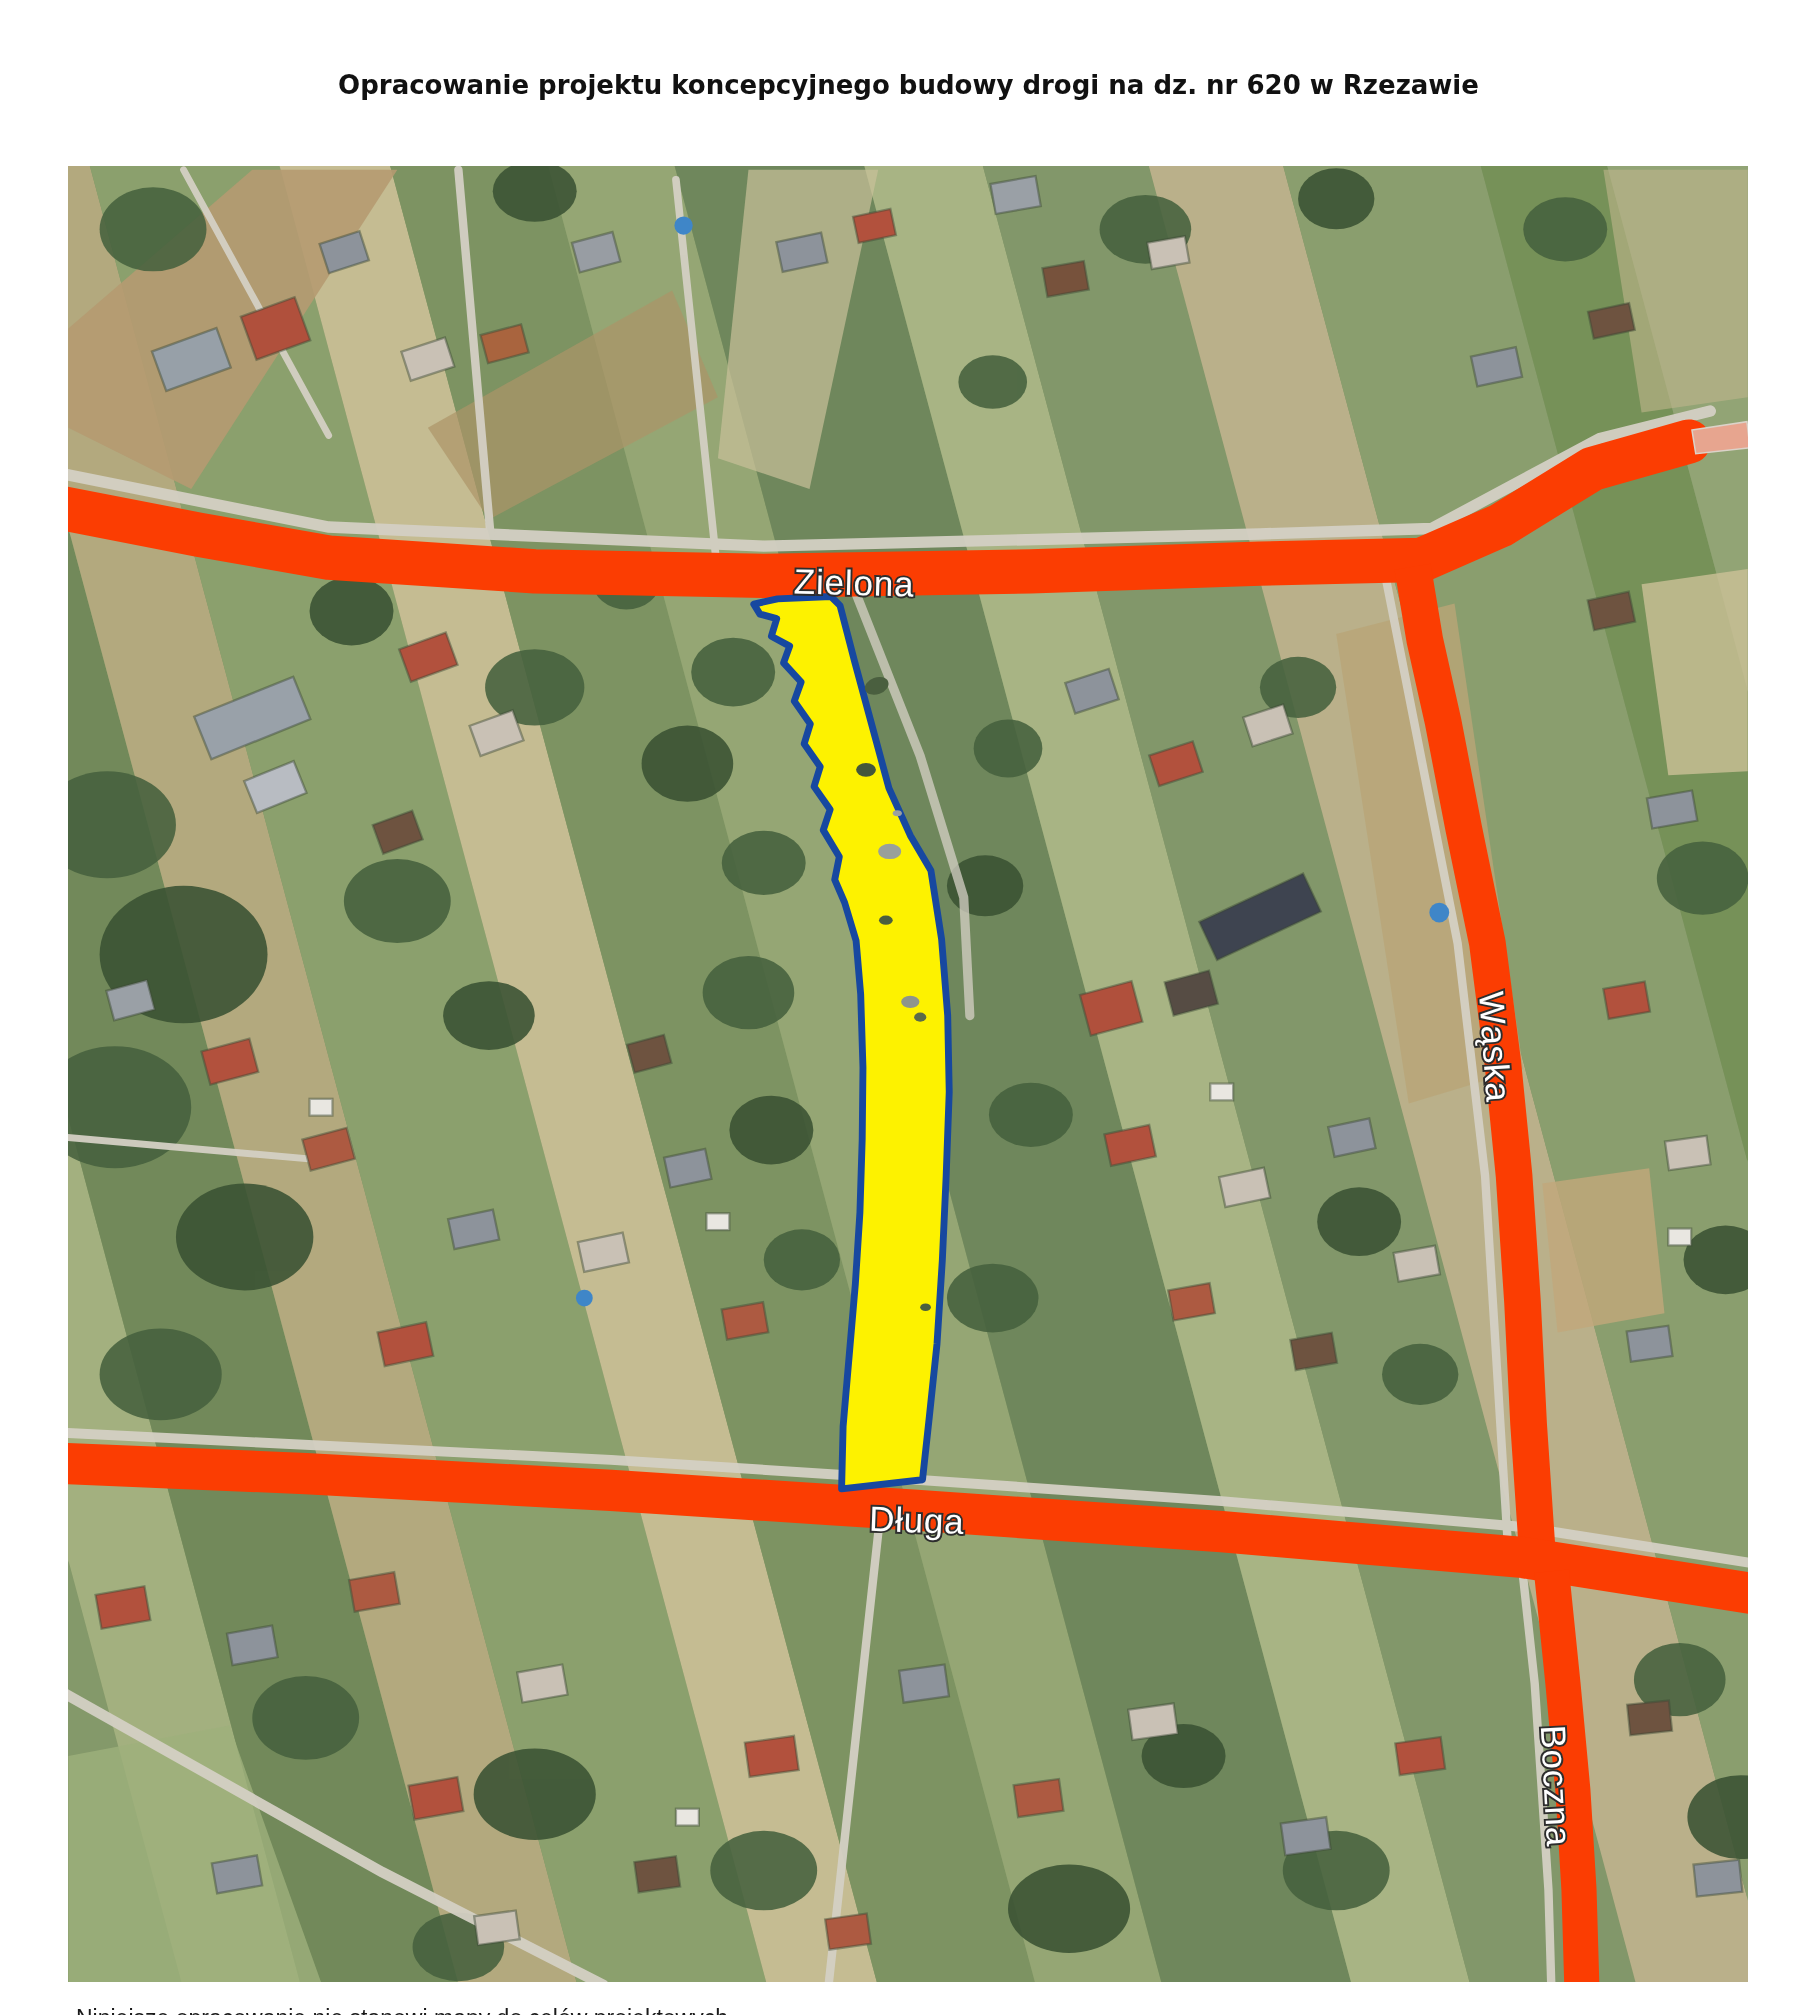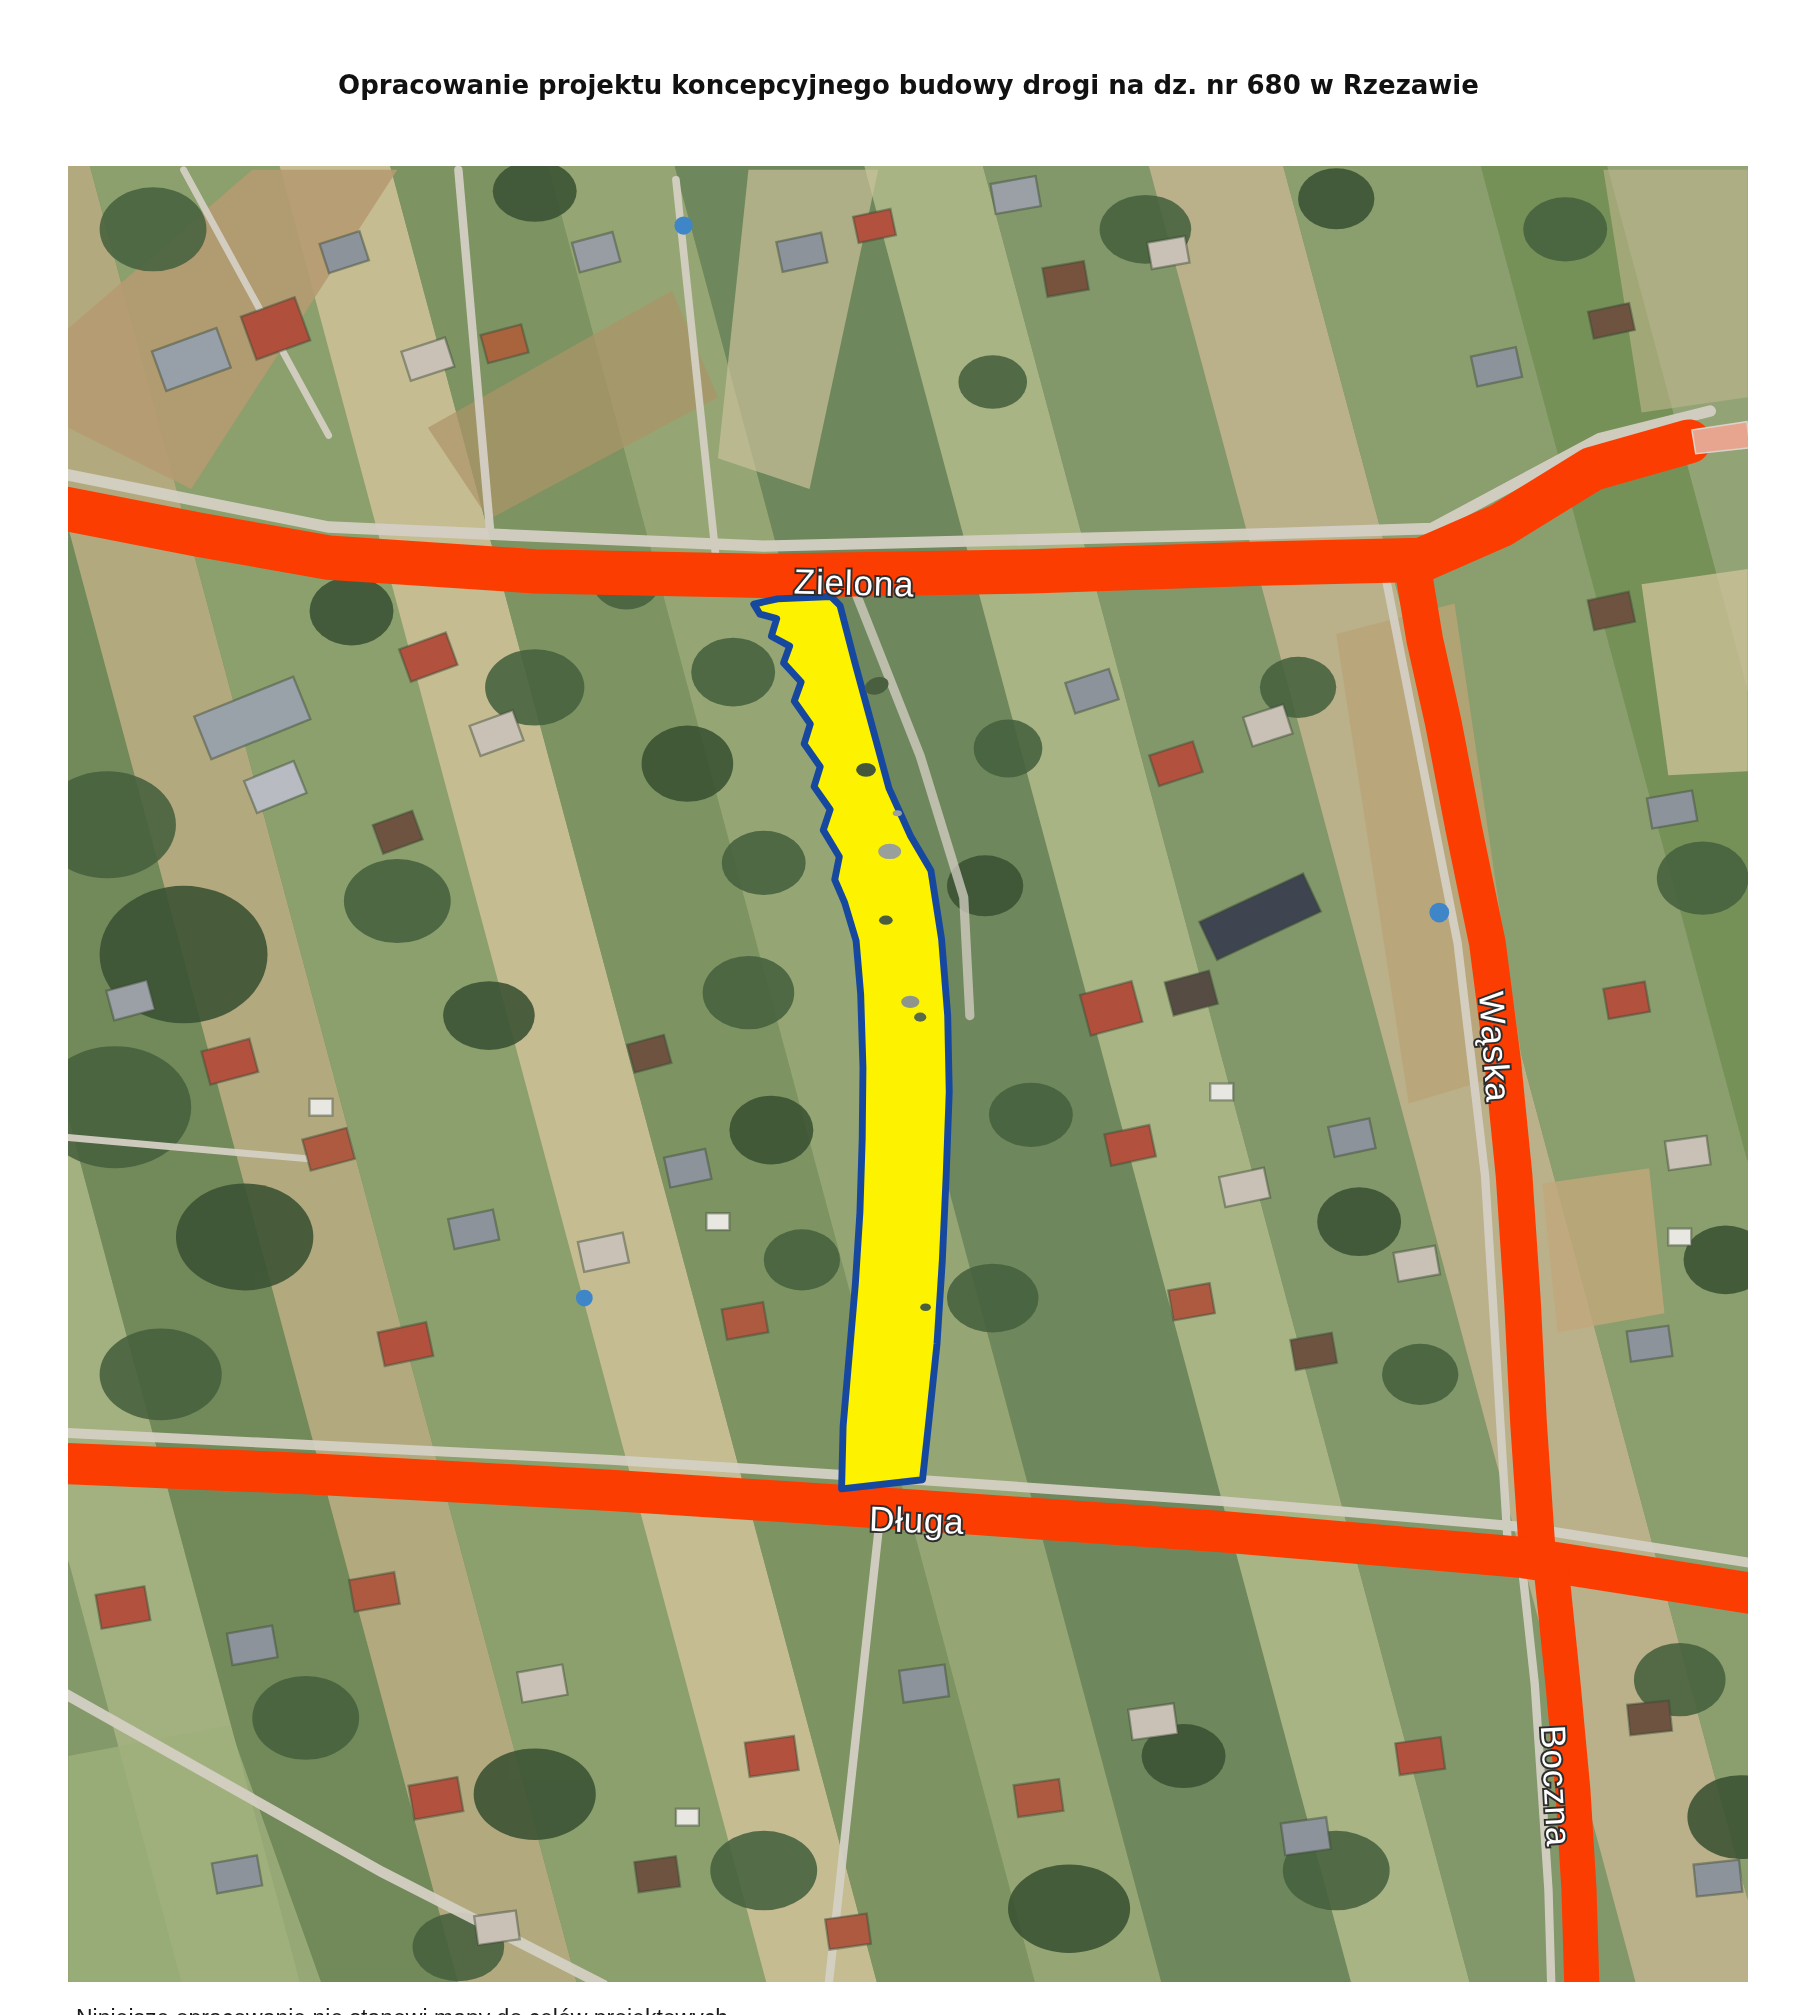--- a/index.html
+++ b/index.html
@@ -23,21 +23,21 @@
     paint-order:stroke;letter-spacing:1px;
   }
   .footer-note{
     position:absolute;left:76px;top:2005px;white-space:nowrap;
     font-size:23px;color:#1a1a1a;
   }
 </style>
 </head>
 <body>
 
-<div class="doc-title">Opracowanie projektu koncepcyjnego budowy drogi na dz. nr 680 w Rzezawie</div>
+<div class="doc-title">Opracowanie projektu koncepcyjnego budowy drogi na dz. nr 620 w Rzezawie</div>
 
 <div class="map-frame">
 <svg viewBox="89 217 2200 2379" xmlns="http://www.w3.org/2000/svg">
 
   <rect x="89" y="217" width="2200" height="2379" fill="#7f9465"></rect>
 
   <g transform="rotate(-15 1190 1400)">
     <rect x="-300" y="-500" width="260" height="3500" fill="#84996a"></rect>
     <rect x="-40" y="-500" width="150" height="3500" fill="#a3b07f"></rect>
     <rect x="110" y="-500" width="200" height="3500" fill="#72895a"></rect>

